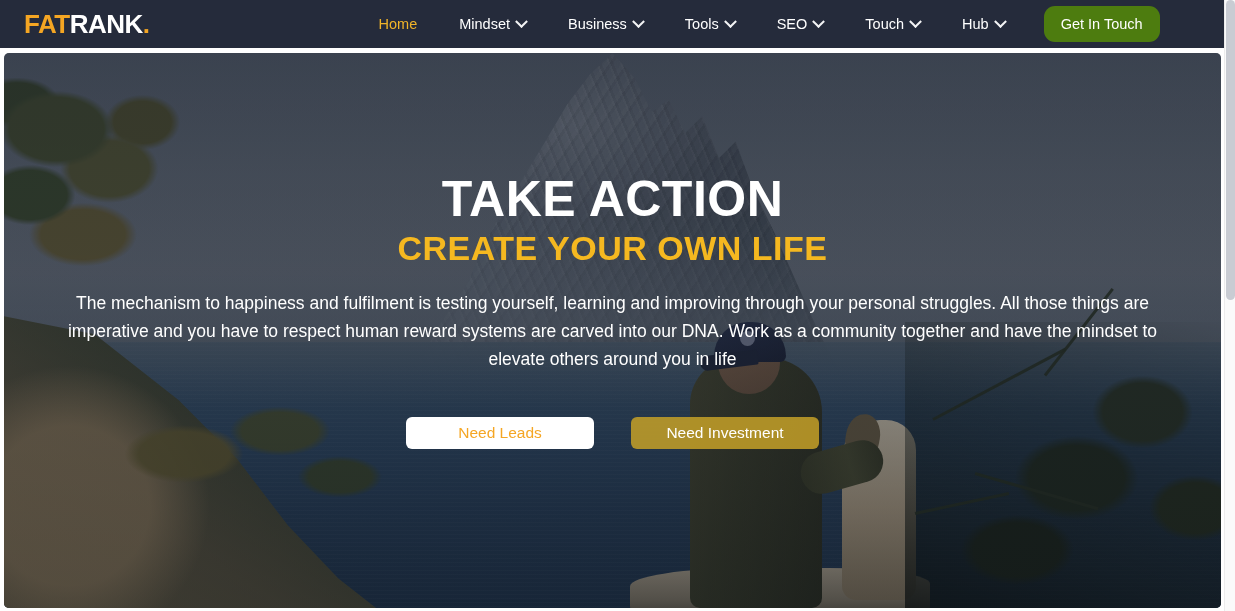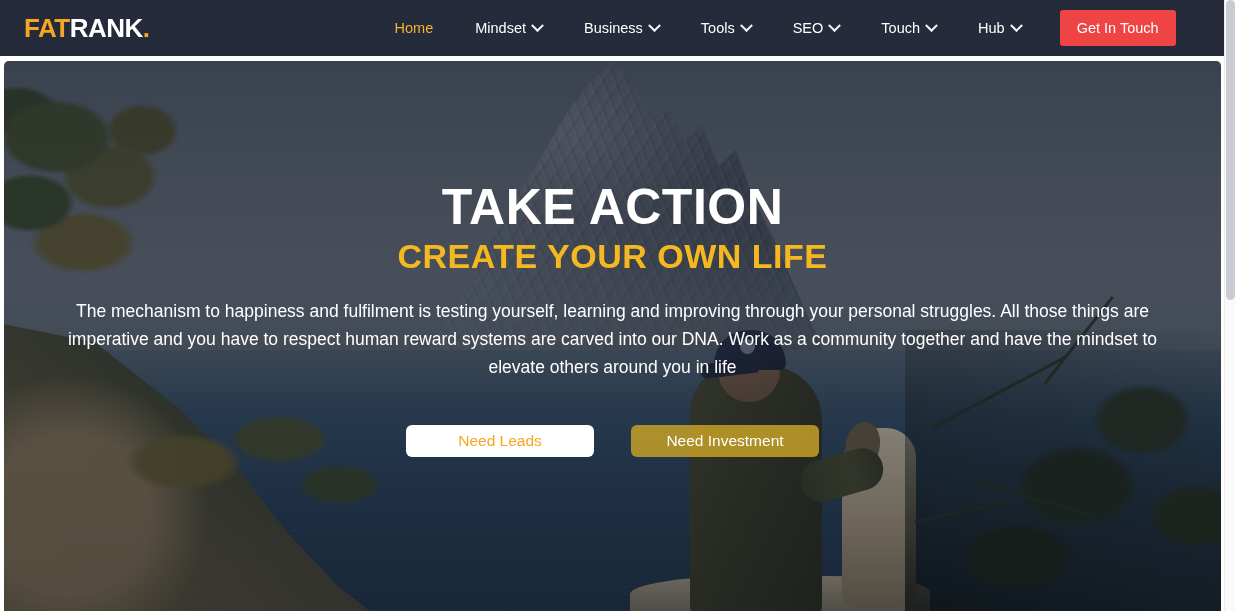--- a/index.html
+++ b/index.html
@@ -6,25 +6,24 @@
   * { margin:0; padding:0; box-sizing:border-box; }
   html, body {
     width:1235px; height:611px; overflow:hidden;
     background:#ffffff;
     font-family:"Liberation Sans", sans-serif;
   }
 
   
   .site-header{
     position:relative;
-    height:56px; width:1235px;
+    height:48px; width:1235px;
     background:#252b3b;
     display:flex; align-items:center;
     z-index:20;
-    gap:16px;
   }
   .logo{
     margin-left:24px;
     font-size:26px; font-weight:bold; letter-spacing:-0.5px;
     line-height:1; white-space:nowrap;
   }
   .logo .fat{ color:#f5a623; }
   .logo .rank{ color:#ffffff; }
   .logo .dot{ color:#f5a623; }
 
@@ -46,24 +45,24 @@
   .chev{
     display:inline-block;
     width:9px; height:9px;
     border-right:2px solid #ffffff;
     border-bottom:2px solid #ffffff;
     transform:rotate(45deg) translate(-2px,-2px);
     opacity:.95;
   }
   .cta-header{
     margin-left:18px;
-    background:#ef4444;
+    background:#4d7c0f;
     color:#ffffff;
     font-size:14.5px;
-    border:none; border-radius:3px;
+    border:none; border-radius:11px;
     padding:10px 17px;
     cursor:pointer;
     white-space:nowrap;
   }
 
   
   .hero-wrap{
     position:relative;
     width:1235px; height:563px;
     background:#ffffff;

